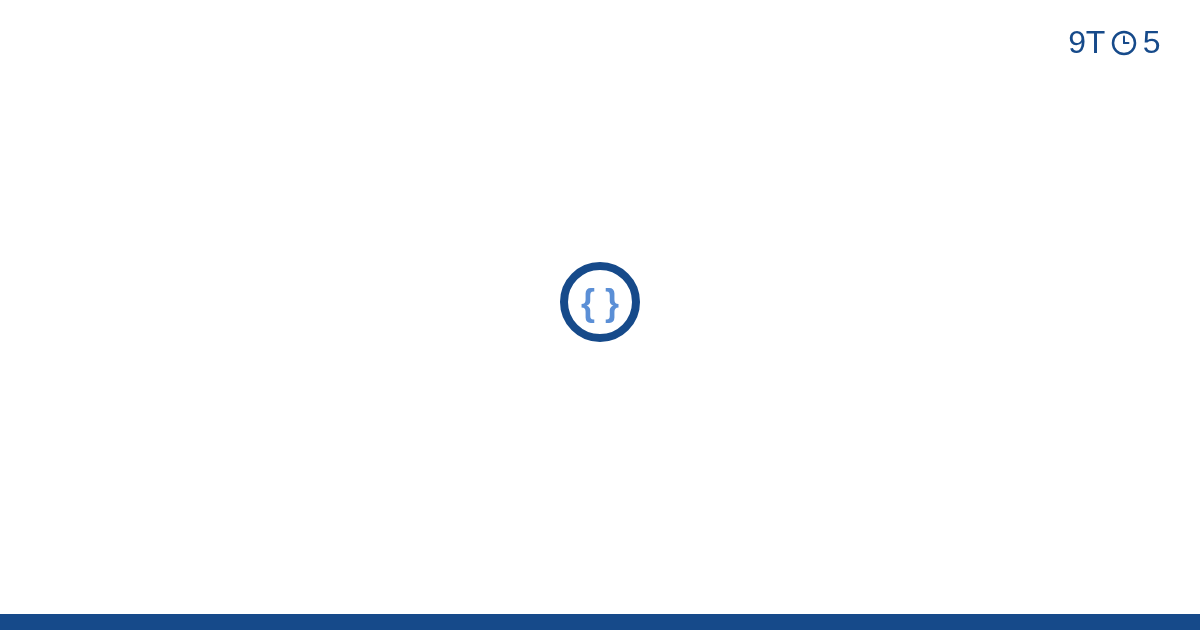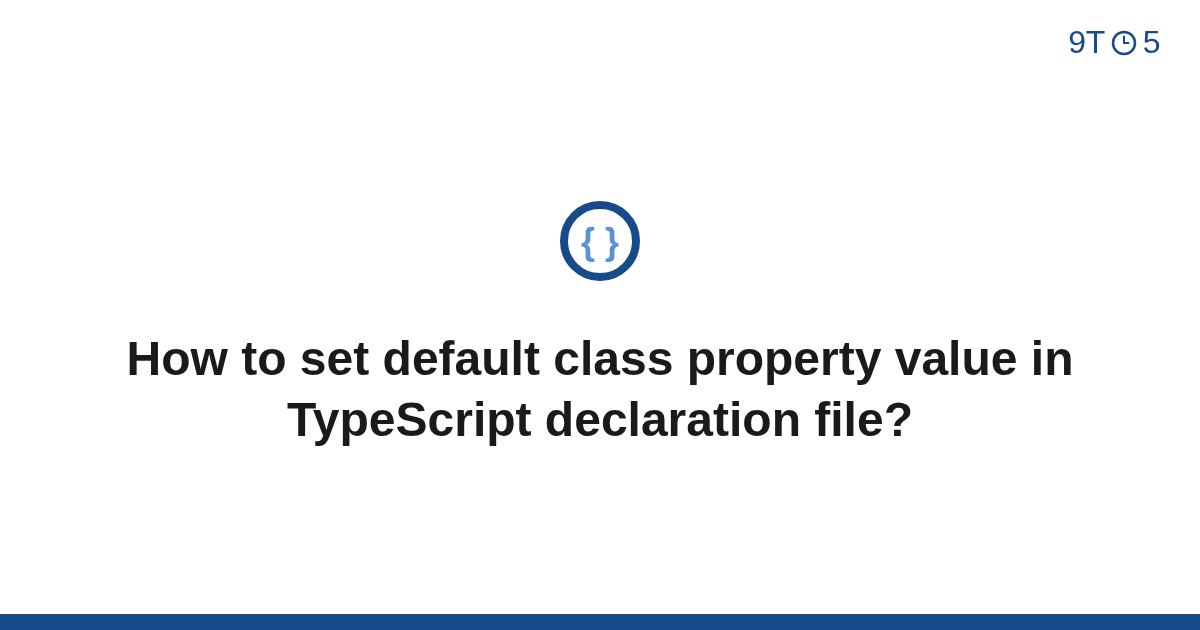--- a/index.html
+++ b/index.html
@@ -101,16 +101,15 @@
   </div>
 </div>
 
 <div class="content">
   <div class="category-icon">
     <svg width="82" height="82" viewBox="0 0 82 82">
       <circle cx="41" cy="41" r="36" fill="none" stroke="#164a8a" stroke-width="8"></circle>
       <text x="41" y="54" font-size="36" font-weight="700" fill="#5b8fd6" text-anchor="middle" font-family="Arial, sans-serif">{ }</text>
     </svg>
   </div>
-  <h1 class="title">How to set default class property value in TypeScript declaration file?</h1>
 </div>
 
 <div class="footer-bar"></div>
 
 </body></html>

